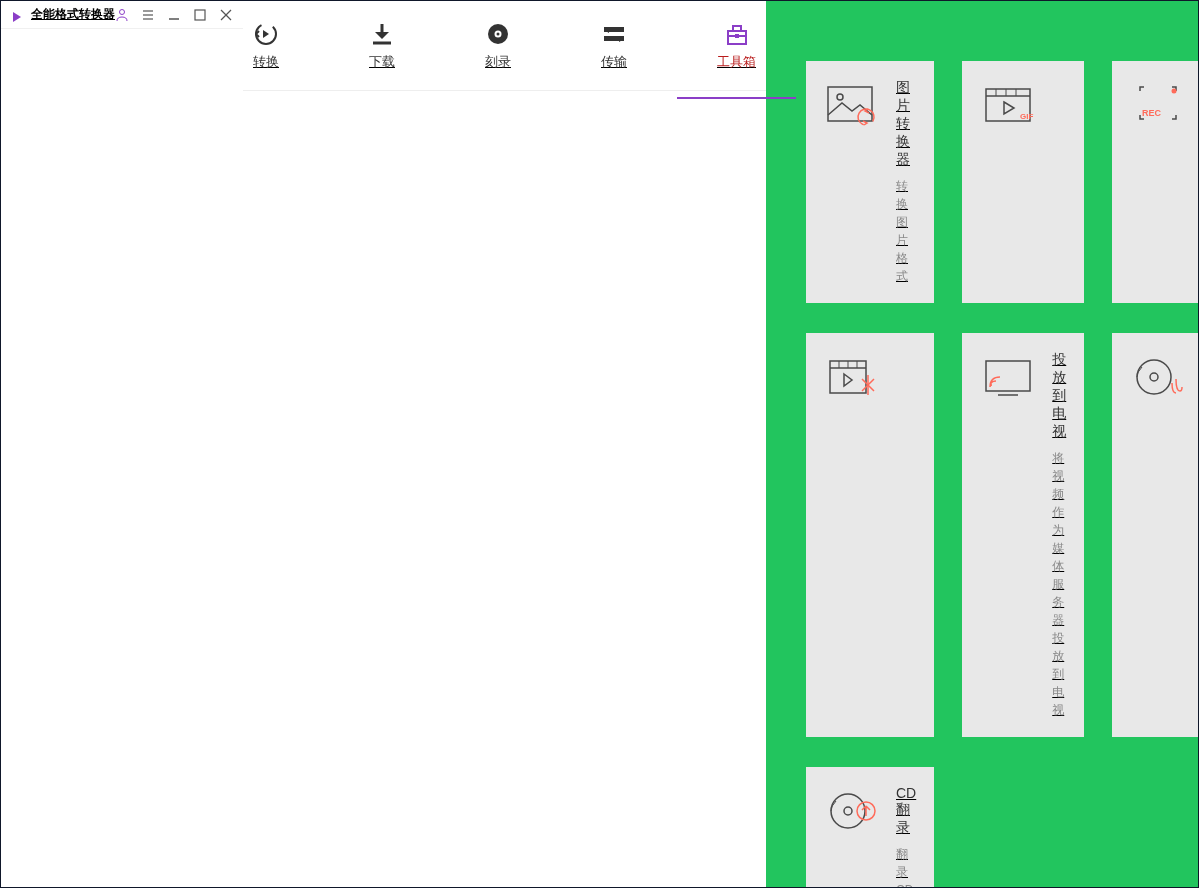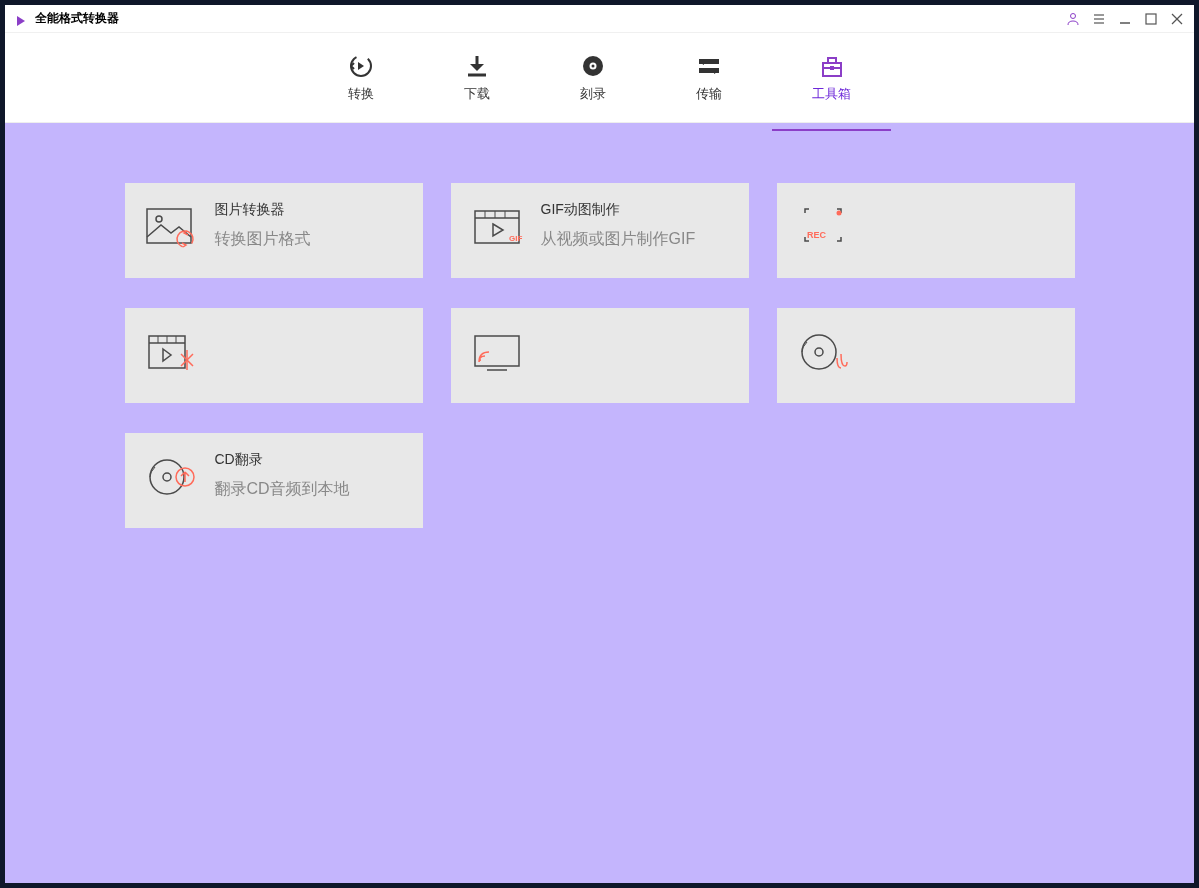--- a/index.html
+++ b/index.html
@@ -1,36 +1,36 @@
 <!DOCTYPE html>
 <html><head>
   <meta charset="utf-8">
   <style>
     * { margin: 0; padding: 0; box-sizing: border-box; }
     body { font-family: "Microsoft YaHei", Arial, sans-serif; background: #fff; width: 1199px; height: 888px; overflow: hidden; }
-    .window { width: 100%; height: 100%; display: flex; flex-direction: column; border: 5px solid #0f172a; }
+    .window { width: 100%; height: 100%; display: flex; flex-direction: row; border: 1px solid #0f172a; text-decoration: underline; }
     .titlebar { height: 28px; display: flex; align-items: center; justify-content: space-between; padding: 0 10px; background: #fff; border-bottom: 1px solid #f0f0f0; }
     .titlebar-left { display: flex; align-items: center; gap: 8px; }
     .app-logo { width: 12px; height: 12px; }
     .app-title { font-size: 12px; font-weight: bold; color: #000; }
     .titlebar-right { display: flex; align-items: center; gap: 12px; }
     .titlebar-icon { width: 14px; height: 14px; cursor: pointer; display: flex; align-items: center; justify-content: center; }
     .navbar { height: 90px; display: flex; justify-content: center; align-items: center; gap: 70px; background: #fff; border-bottom: 1px solid #eee; }
     .nav-item { display: flex; flex-direction: column; align-items: center; gap: 6px; cursor: pointer; position: relative; padding: 8px 10px; }
     .nav-icon { width: 26px; height: 26px; }
     .nav-label { font-size: 13px; color: #333; }
-    .nav-item.active .nav-label { color: #6d28d9; }
+    .nav-item.active .nav-label { color: #b91c1c; }
     .nav-item.active::after { content: ''; position: absolute; bottom: -20px; left: -30px; right: -30px; height: 2px; background: #8b3ec7; }
-    .content { flex: 1; background: #c4b5fd; padding: 60px 40px; overflow: auto; }
+    .content { flex: 1; background: #22c55e; padding: 60px 40px; overflow: auto; }
     .tool-grid { display: grid; grid-template-columns: repeat(3, 1fr); gap: 30px 28px; max-width: 950px; margin: 0 auto; }
     .tool-card { background: #e8e8e8; padding: 18px 18px 18px 18px; display: flex; align-items: flex-start; gap: 16px; cursor: pointer; min-height: 95px; }
     .tool-icon { width: 56px; height: 44px; flex-shrink: 0; display: flex; align-items: center; justify-content: center; margin-top: 4px; }
     .tool-text { flex: 1; }
     .tool-title { font-size: 14px; color: #333; margin-bottom: 8px; }
-    .tool-desc { font-size: 16px; color: #888; line-height: 1.5; }
+    .tool-desc { font-size: 12px; color: #888; line-height: 1.5; }
     .stroke-dark { stroke: #4a4a4a; }
     .stroke-accent { stroke: #ff6b5a; }
     .fill-accent { fill: #ff6b5a; }
   </style>
 </head>
 <body>
 
 <div class="window">
 
   <div class="titlebar">
@@ -155,24 +155,20 @@
           <svg viewBox="0 0 56 44" width="56" height="44">
               <rect x="6" y="6" width="44" height="32" fill="none" class="stroke-dark" stroke-width="1.5"></rect>
               <line x1="6" y1="13" x2="50" y2="13" class="stroke-dark" stroke-width="1.5"></line>
               <line x1="16" y1="6" x2="16" y2="13" class="stroke-dark" stroke-width="1"></line>
               <line x1="26" y1="6" x2="26" y2="13" class="stroke-dark" stroke-width="1"></line>
               <line x1="36" y1="6" x2="36" y2="13" class="stroke-dark" stroke-width="1"></line>
               <path d="M24,19 L34,25 L24,31 Z" fill="none" class="stroke-dark" stroke-width="1.5"></path>
               <text x="40" y="36" font-size="8" class="fill-accent" font-weight="bold">GIF</text>
             </svg>
         </span>
-        <div class="tool-text">
-          <div class="tool-title">GIF动图制作</div>
-          <div class="tool-desc">从视频或图片制作GIF</div>
-        </div>
       </div>
 
       <div class="tool-card">
         <span class="tool-icon">
           <svg viewBox="0 0 56 44" width="56" height="44">
               <path d="M10,8 L10,4 L14,4 M42,4 L46,4 L46,8 M46,32 L46,36 L42,36 M14,36 L10,36 L10,32" fill="none" class="stroke-dark" stroke-width="1.5"></path>
               <circle cx="44" cy="8" r="2.5" class="fill-accent"></circle>
               <text x="12" y="33" font-size="9" class="fill-accent" font-weight="bold">REC</text>
             </svg>
         </span>
@@ -196,20 +192,24 @@
       </div>
 
       <div class="tool-card">
         <span class="tool-icon">
           <svg viewBox="0 0 56 44" width="56" height="44">
               <rect x="6" y="6" width="44" height="30" fill="none" class="stroke-dark" stroke-width="1.5"></rect>
               <line x1="18" y1="40" x2="38" y2="40" class="stroke-dark" stroke-width="1.5"></line>
               <path d="M10,32 Q10,22 20,22 M10,32 Q10,26 16,26 M10,32 Q10,30 12,30" fill="none" class="stroke-accent" stroke-width="1.5"></path>
             </svg>
         </span>
+        <div class="tool-text">
+          <div class="tool-title">投放到电视</div>
+          <div class="tool-desc">将视频作为媒体服务器投放到电视</div>
+        </div>
       </div>
 
 
       <div class="tool-card">
         <span class="tool-icon">
           <svg viewBox="0 0 56 44" width="56" height="44">
               <circle cx="24" cy="22" r="17" fill="none" class="stroke-dark" stroke-width="1.5"></circle>
               <circle cx="24" cy="22" r="4" fill="none" class="stroke-dark" stroke-width="1.5"></circle>
               <path d="M12,12 Q7,17 7,22" fill="none" class="stroke-dark" stroke-width="1"></path>
               <path d="M42,28 Q42,38 46,38 M46,24 Q46,36 50,36 Q52,36 52,32" fill="none" class="stroke-accent" stroke-width="1.5"></path>

